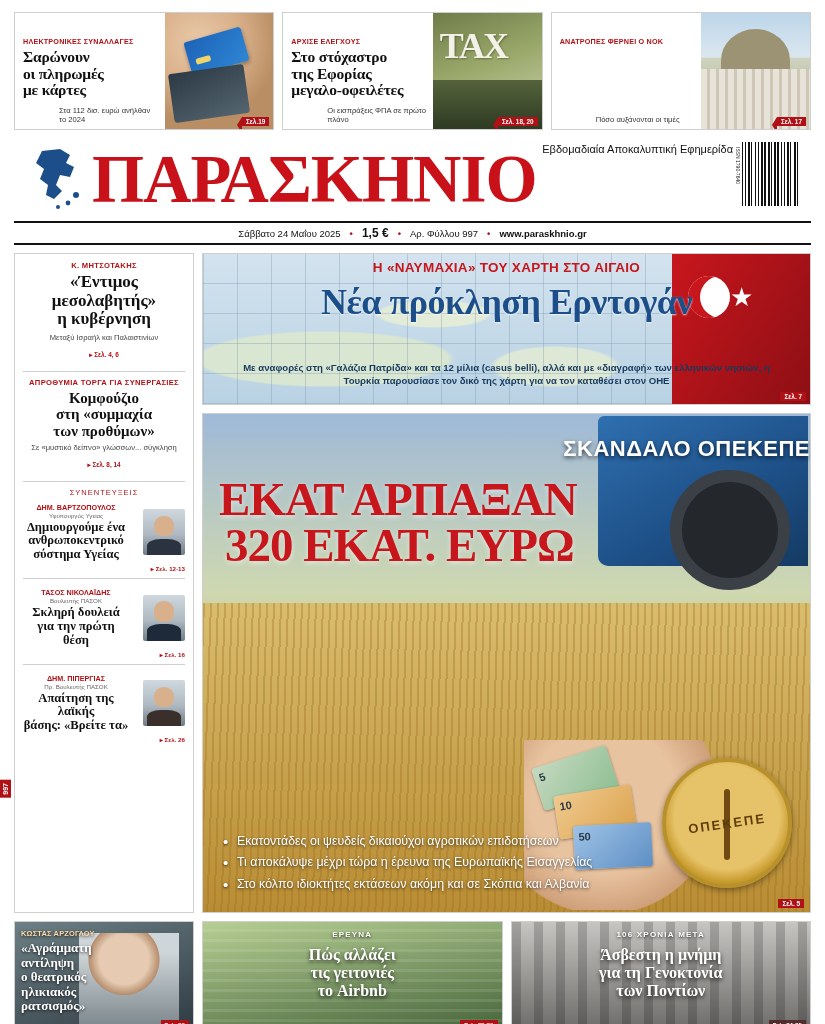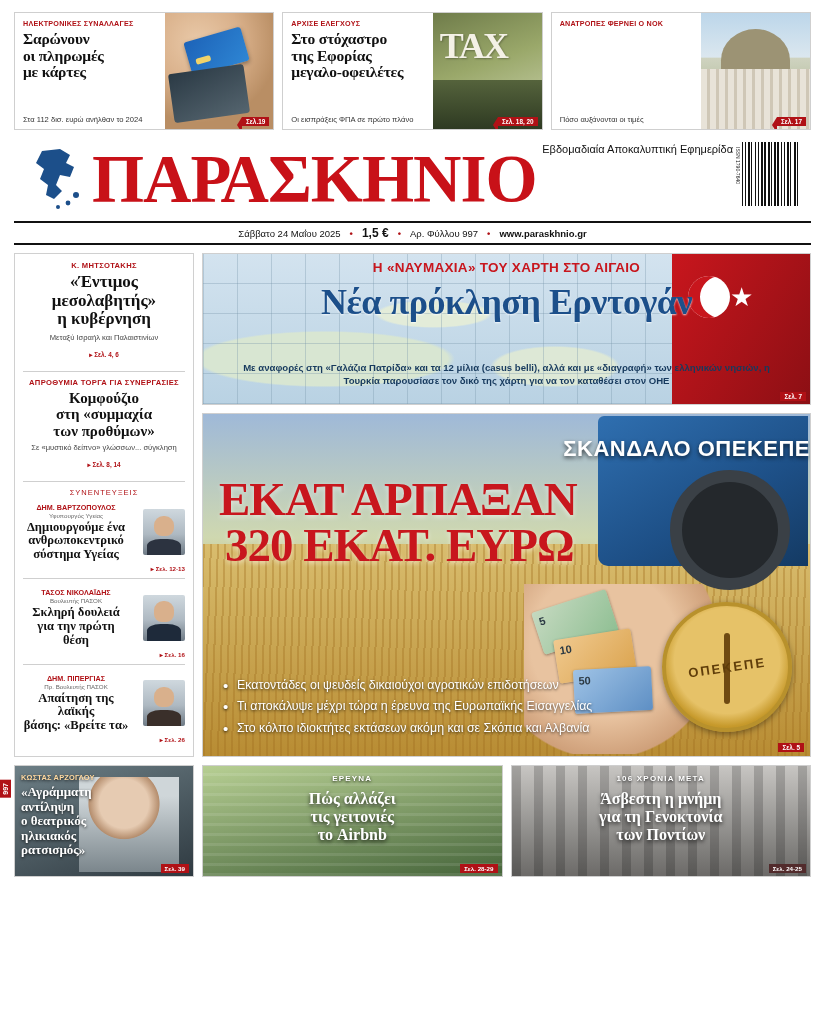--- a/index.html
+++ b/index.html
@@ -37,35 +37,37 @@
     flex-direction: column;
     position: relative;
   }
   .teaser-kicker {
     color: #b01116;
     font-size: 7.2px;
     font-weight: bold;
     letter-spacing: .2px;
     text-transform: uppercase;
     margin-bottom: 3px;
+    margin-top: 18px;
   }
   .teaser-head {
     font-family: "Liberation Serif", serif;
     font-weight: bold;
     font-size: 15.5px;
     line-height: 1.08;
     color: #111;
     letter-spacing: -.2px;
   }
   .teaser-sub {
     margin-top: auto;
     font-size: 7.6px;
     color: #333;
     line-height: 1.2;
     padding-bottom: 1px;
+    margin-left: 36px;
   }
   .teaser-page {
     position: absolute;
     right: 4px; bottom: 3px;
     background: #b01116;
     color: #fff;
     font-size: 6.4px;
     font-weight: bold;
     padding: 1.5px 4px 1px 4px;
     white-space: nowrap;
@@ -228,21 +230,21 @@
     color: #111;
   }
   .datebar .site { font-weight: bold; }
   .datebar .dot { color:#b01116; font-weight:bold; }
 
   
   .main {
     display: flex;
     gap: 8px;
     margin-top: 8px;
-    height: 504px;
+    height: 660px;
   }
   .col-left {
     width: 180px;
     border: 1px solid #d0d0d0;
     padding: 7px 8px;
     display: flex;
     flex-direction: column;
   }
   .left-block { text-align: center; padding-bottom: 4px; }
   .left-kicker {

